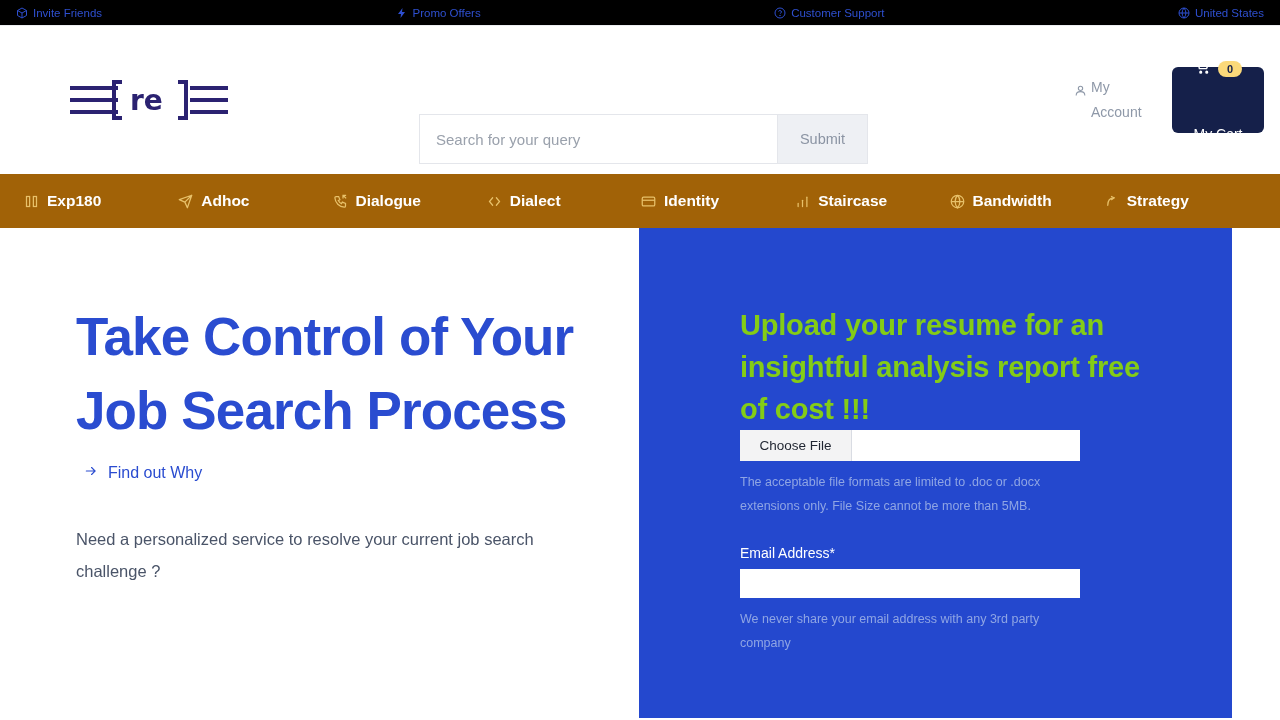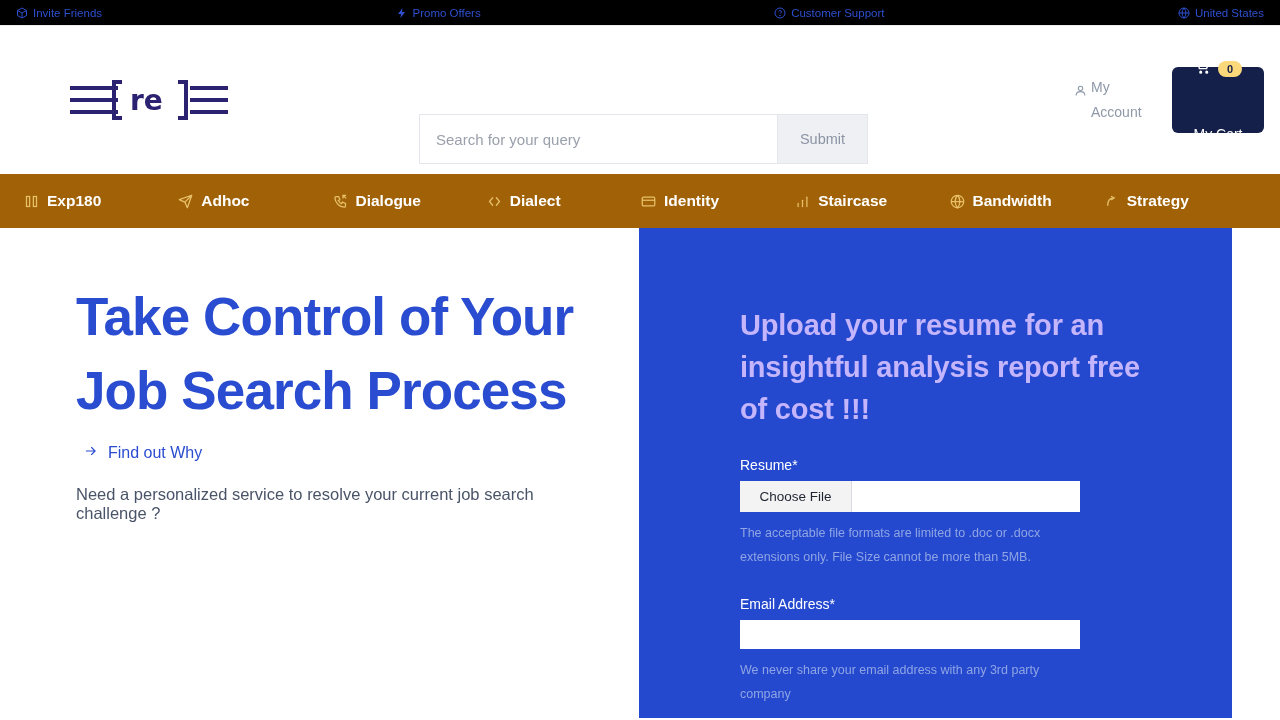--- a/index.html
+++ b/index.html
@@ -147,21 +147,21 @@
     cursor: pointer;
     white-space: nowrap;
   }
   .nav-item .nico { display: inline-flex; align-items: center; color: #e8c16a; }
 
   
   .hero { display: flex; height: 490px; }
   .hero-left {
     width: 639px;
     background: #ffffff;
-    padding: 52px 60px 0 76px;
+    padding: 72px 60px 0 76px;
   }
   .hero-title {
     font-size: 53px;
     line-height: 74px;
     font-weight: bold;
     color: #2a4cd0;
     letter-spacing: -0.9px;
   }
   .hero-p {
     margin-top: 34px;
@@ -175,23 +175,23 @@
     display: inline-flex;
     align-items: center;
     gap: 10px;
     color: #2a4cd0;
     font-size: 16px;
     font-weight: normal;
     cursor: pointer;
     padding-left: 8px;
   }
   .hero-p2 {
-    margin-top: 23px;
+    margin-top: 41px;
     font-size: 16.5px;
-    line-height: 19px;
+    line-height: 32px;
     color: #4a5468;
     max-width: 500px;
   }
 
   .hero-right {
     width: 617px;
     background: #2448ce;
     padding: 76px 0 0 101px;
     position: relative;
   }
@@ -199,21 +199,21 @@
     content: "";
     position: absolute;
     top: 0; right: 0; bottom: 0;
     width: 24px;
     background: #ffffff;
   }
   .panel-title {
     font-size: 29px;
     line-height: 42px;
     font-weight: bold;
-    color: #c4b5fd;
+    color: #84cc16;
     width: 400px;
     letter-spacing: -0.2px;
   }
   .field-label {
     margin-top: 27px;
     font-size: 14px;
     color: #ffffff;
     margin-bottom: 8px;
   }
   .filerow {
@@ -446,21 +446,20 @@
         </svg>
       </span>
       <span>Find out Why</span>
     </div>
     <p class="hero-p2">Need a personalized service to resolve your current job search challenge ?</p>
   </div>
 
   <div class="hero-right">
     <h2 class="panel-title">Upload your resume for an insightful analysis report free of cost !!!</h2>
 
-    <div class="field-label">Resume*</div>
     <div class="filerow">
       <span class="file-btn">Choose File</span>
     </div>
     <div class="hint">The acceptable file formats are limited to .doc or .docx extensions only. File Size cannot be more than 5MB.</div>
 
     <div class="field-label">Email Address*</div>
     <input class="email-input" type="text" style="">
     <div class="hint">We never share your email address with any 3rd party company</div>
 
   </div>

